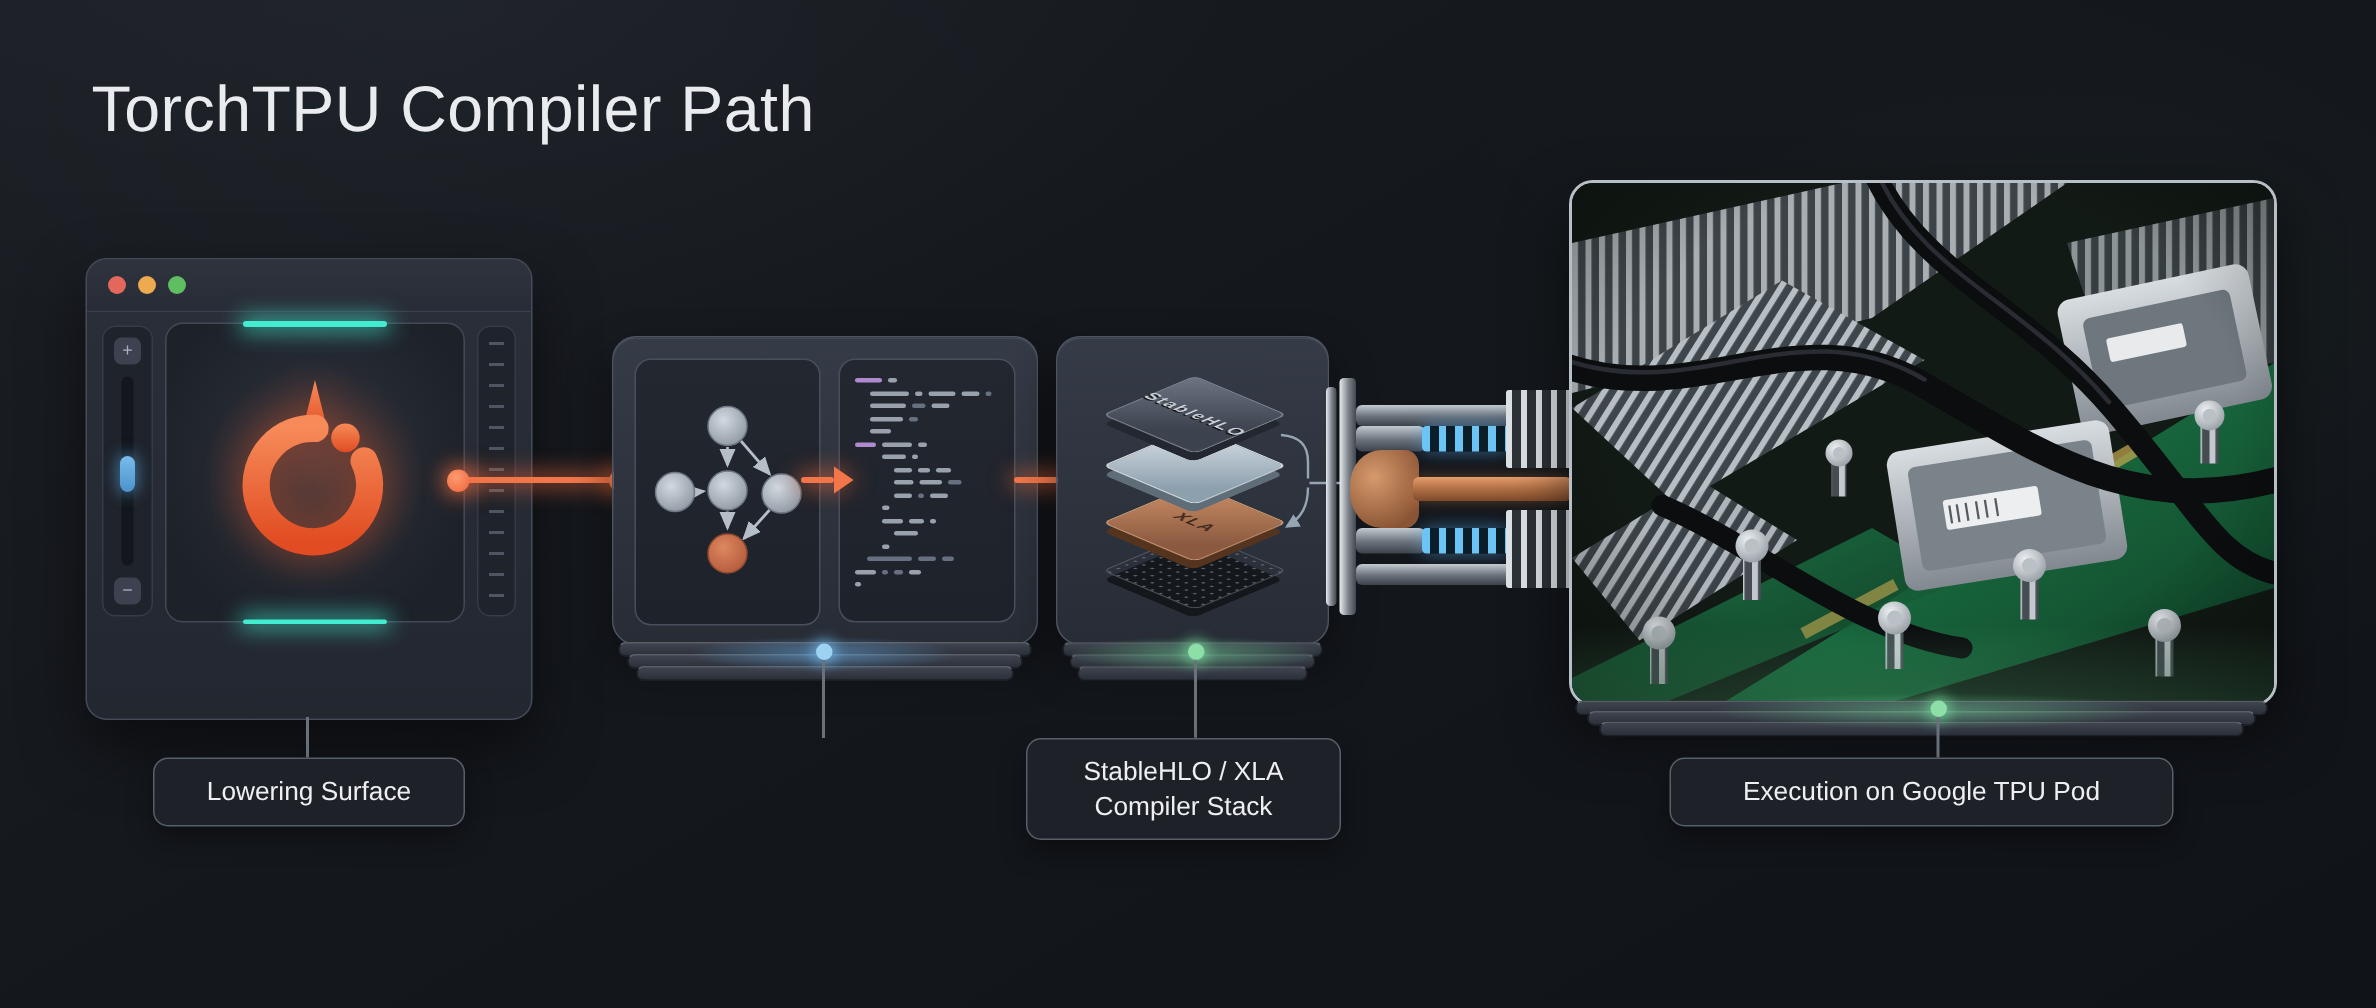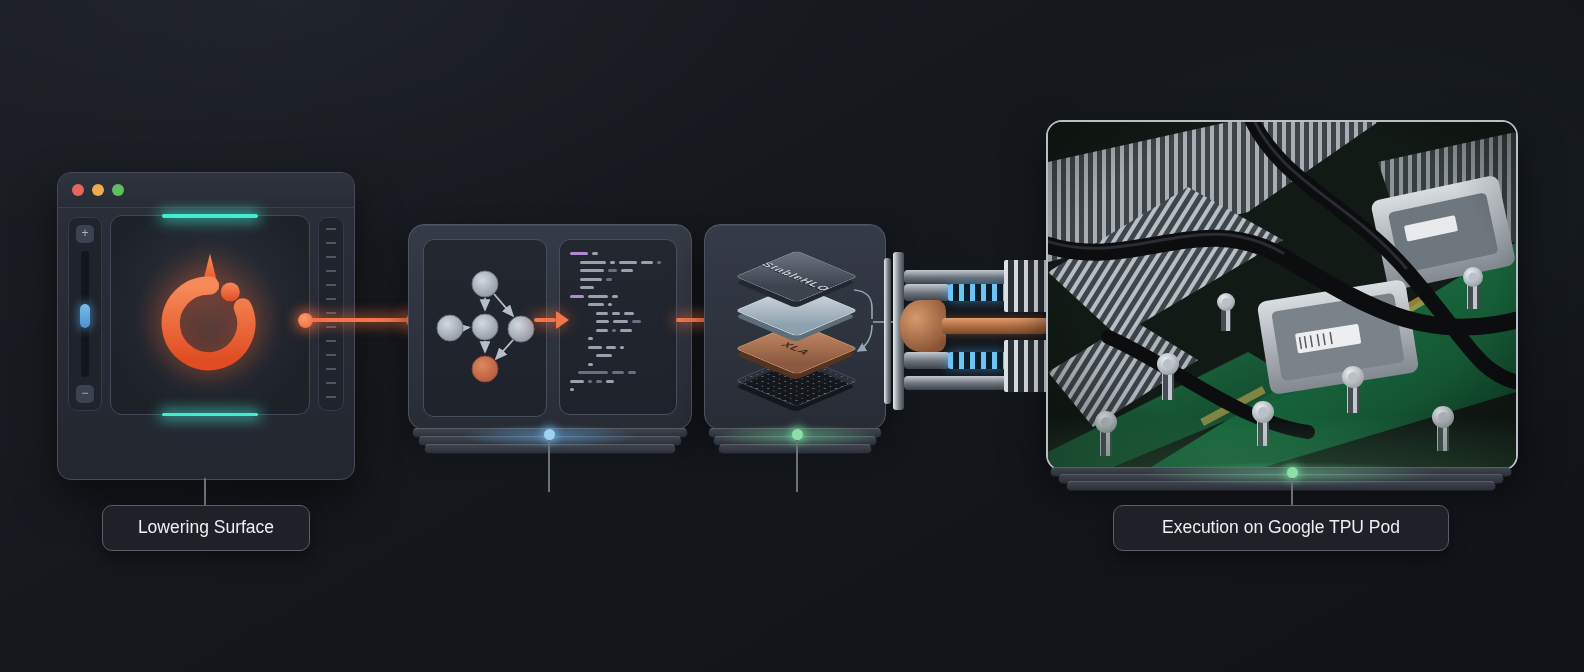--- a/index.html
+++ b/index.html
@@ -109,20 +109,21 @@
 
   
   #photo{left:1046px;top:120px;width:468px;height:347px;border-radius:16px;overflow:hidden;border:2px solid #b9bfc6;box-shadow:0 18px 40px rgba(0,0,0,.55);}
   .svg-abs{display:block;}
 </style>
 </head>
 <body>
 
 <div id="canvas">
 
+  <div class="abs" id="page-title">TorchTPU Compiler Path</div>
 
   <div class="abs" id="pt-window">
     <div class="abs" id="pt-titlebar">
       <div class="abs traffic" style="left:14px;background:#e4675d;"></div>
       <div class="abs traffic" style="left:34px;background:#edaa4f;"></div>
       <div class="abs traffic" style="left:54px;background:#5fbe62;"></div>
     </div>
 
     <div class="abs" id="pt-sidebar">
       <div class="mini-btn">+</div>
@@ -457,17 +458,20 @@
   <div class="abs stack-bar" style="left:1066px;top:481px;width:428px;"></div>
   <div class="abs glow-strip glow-green" style="left:1140px;top:462px;width:300px;"></div>
   <div class="abs conn-dot" style="left:1286.5px;top:466.5px;width:11px;height:11px;background:#8ddfa8;box-shadow:0 0 10px 2px rgba(120,220,160,.85);"></div>
   <div class="abs conn-line" style="left:1291px;top:478px;height:27px;"></div>
 
   <div class="abs conn-line" style="left:204px;top:478px;height:27px;"></div>
 
   <div class="abs label-box" style="left:102px;top:505px;width:206px;height:44px;">
     <span>Lowering Surface</span>
   </div>
+  <div class="abs label-box" style="left:684px;top:492px;width:208px;height:66px;">
+    <span><span>StableHLO / XLA</span><br><span>Compiler Stack</span></span>
+  </div>
   <div class="abs label-box" style="left:1113px;top:505px;width:334px;height:44px;">
     <span>Execution on Google TPU Pod</span>
   </div>
 
 </div>
 
 </body></html>

